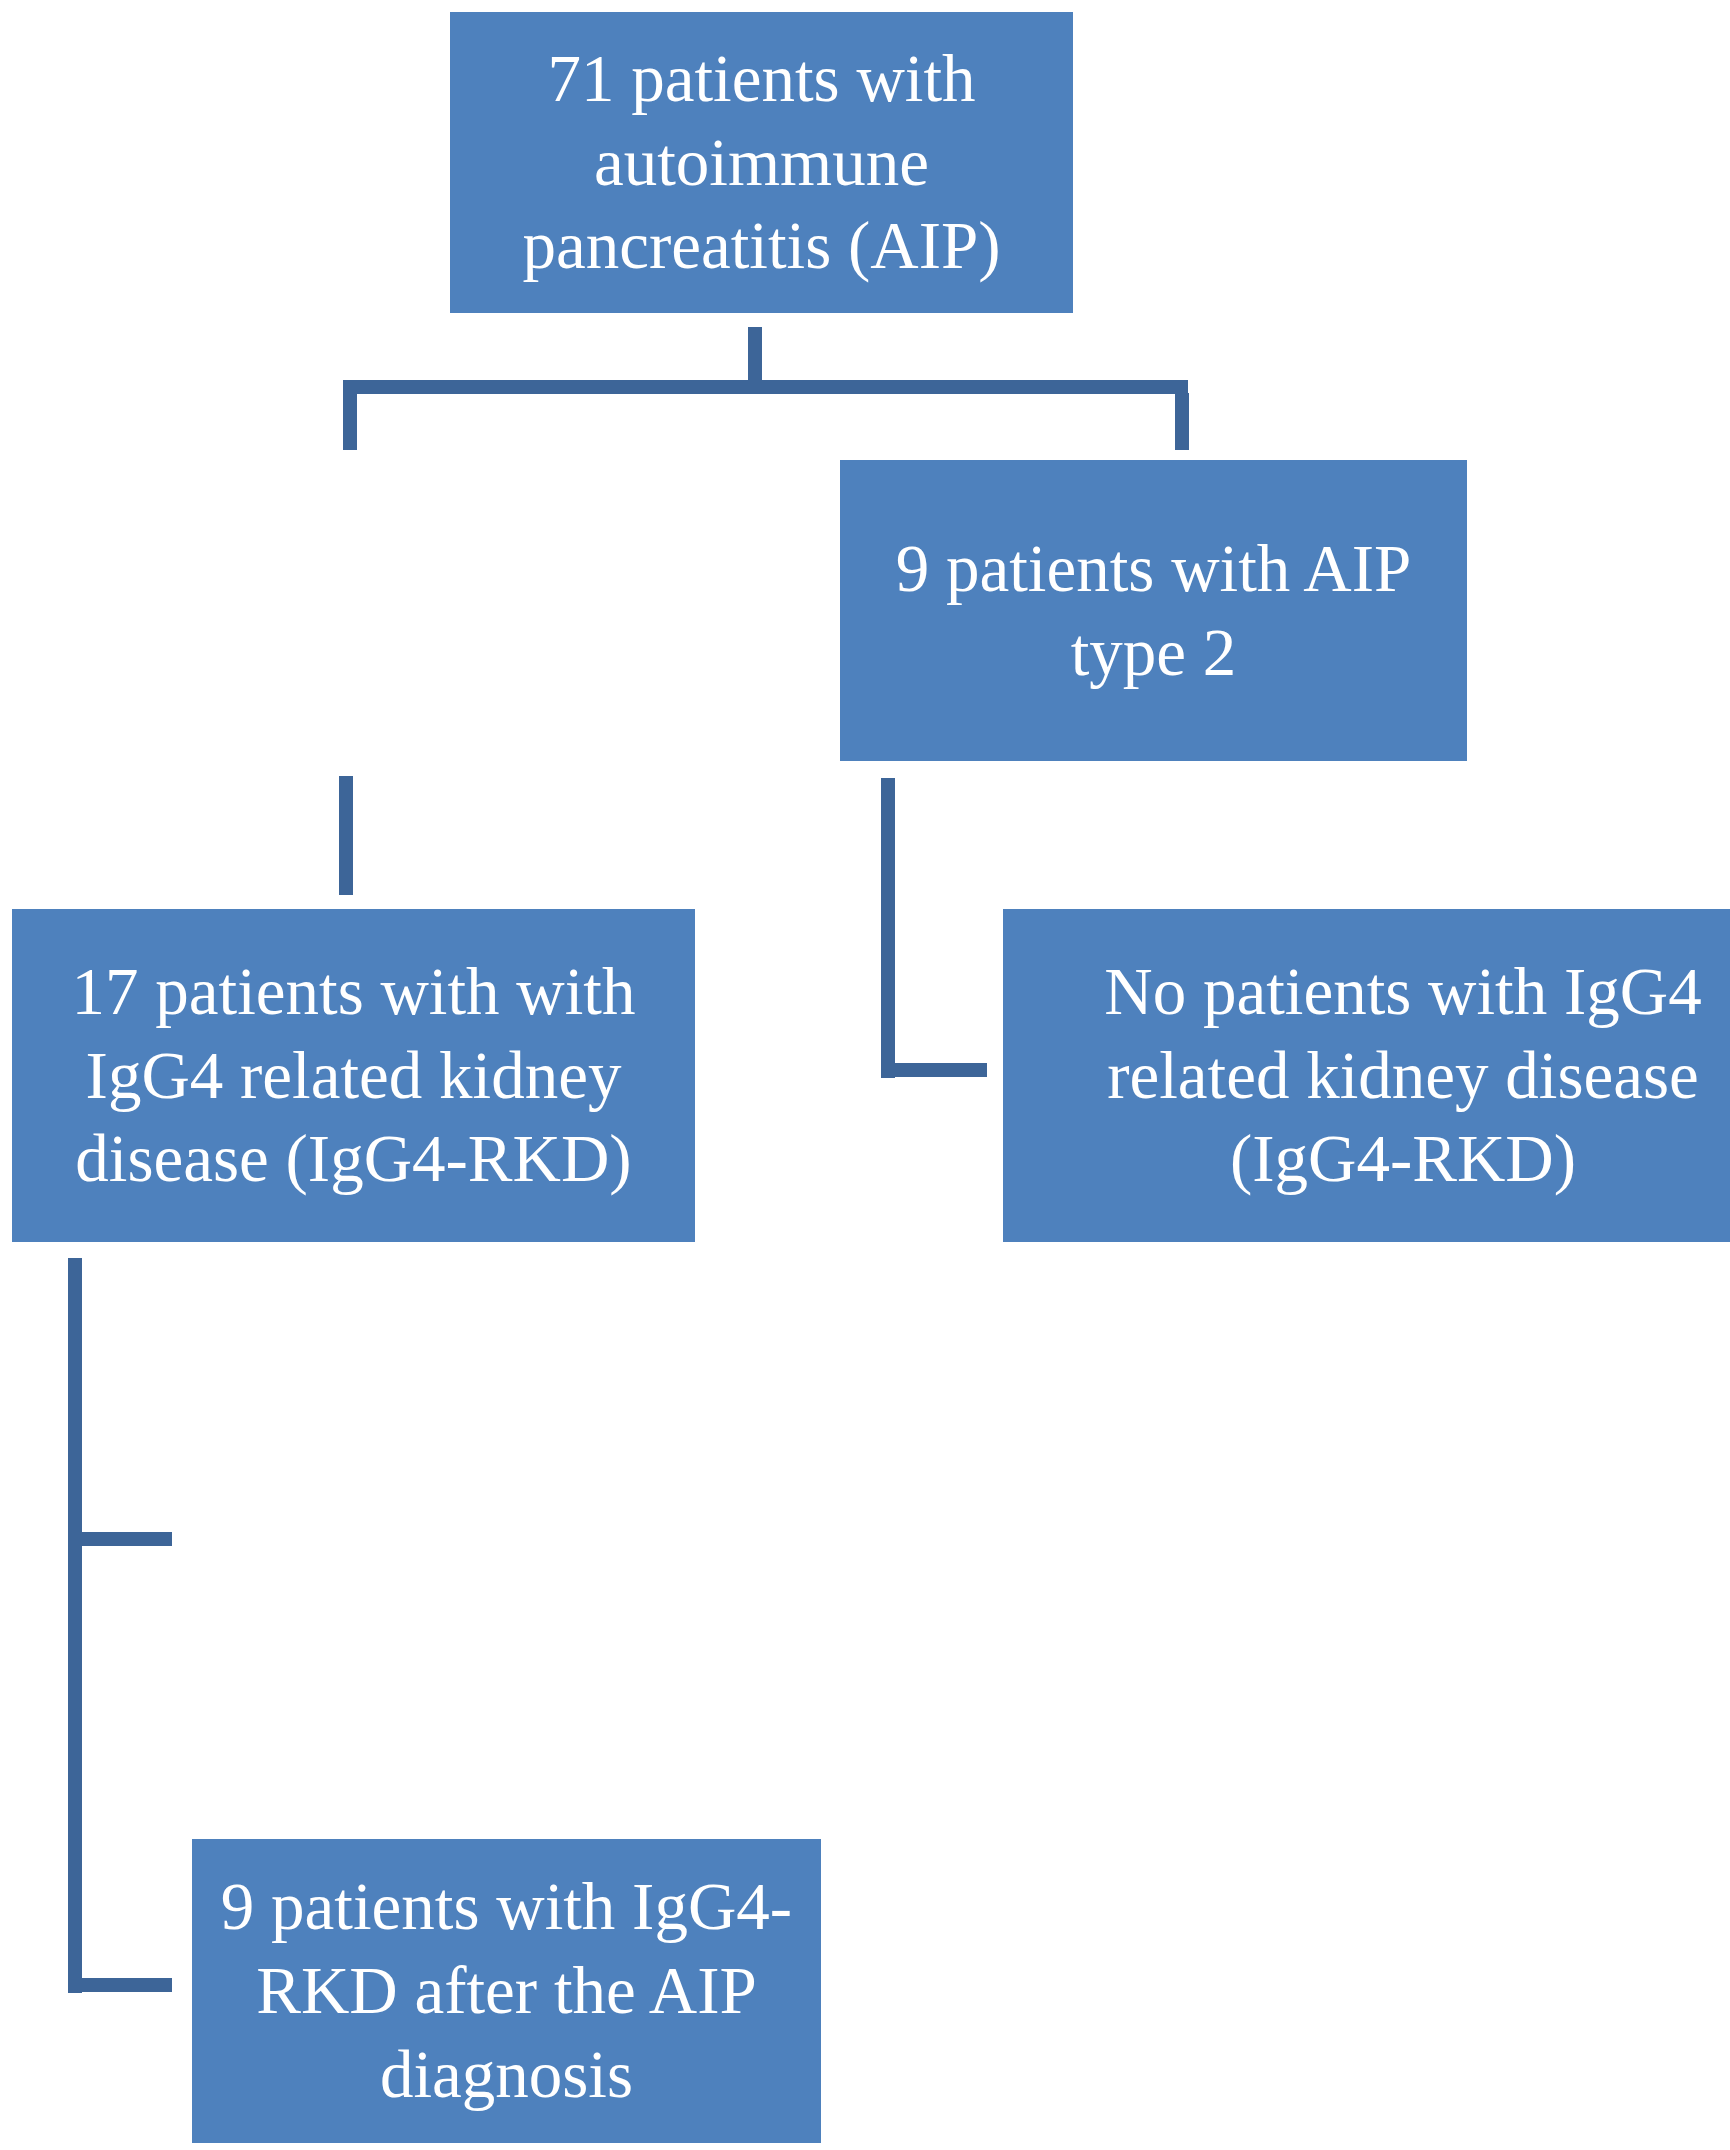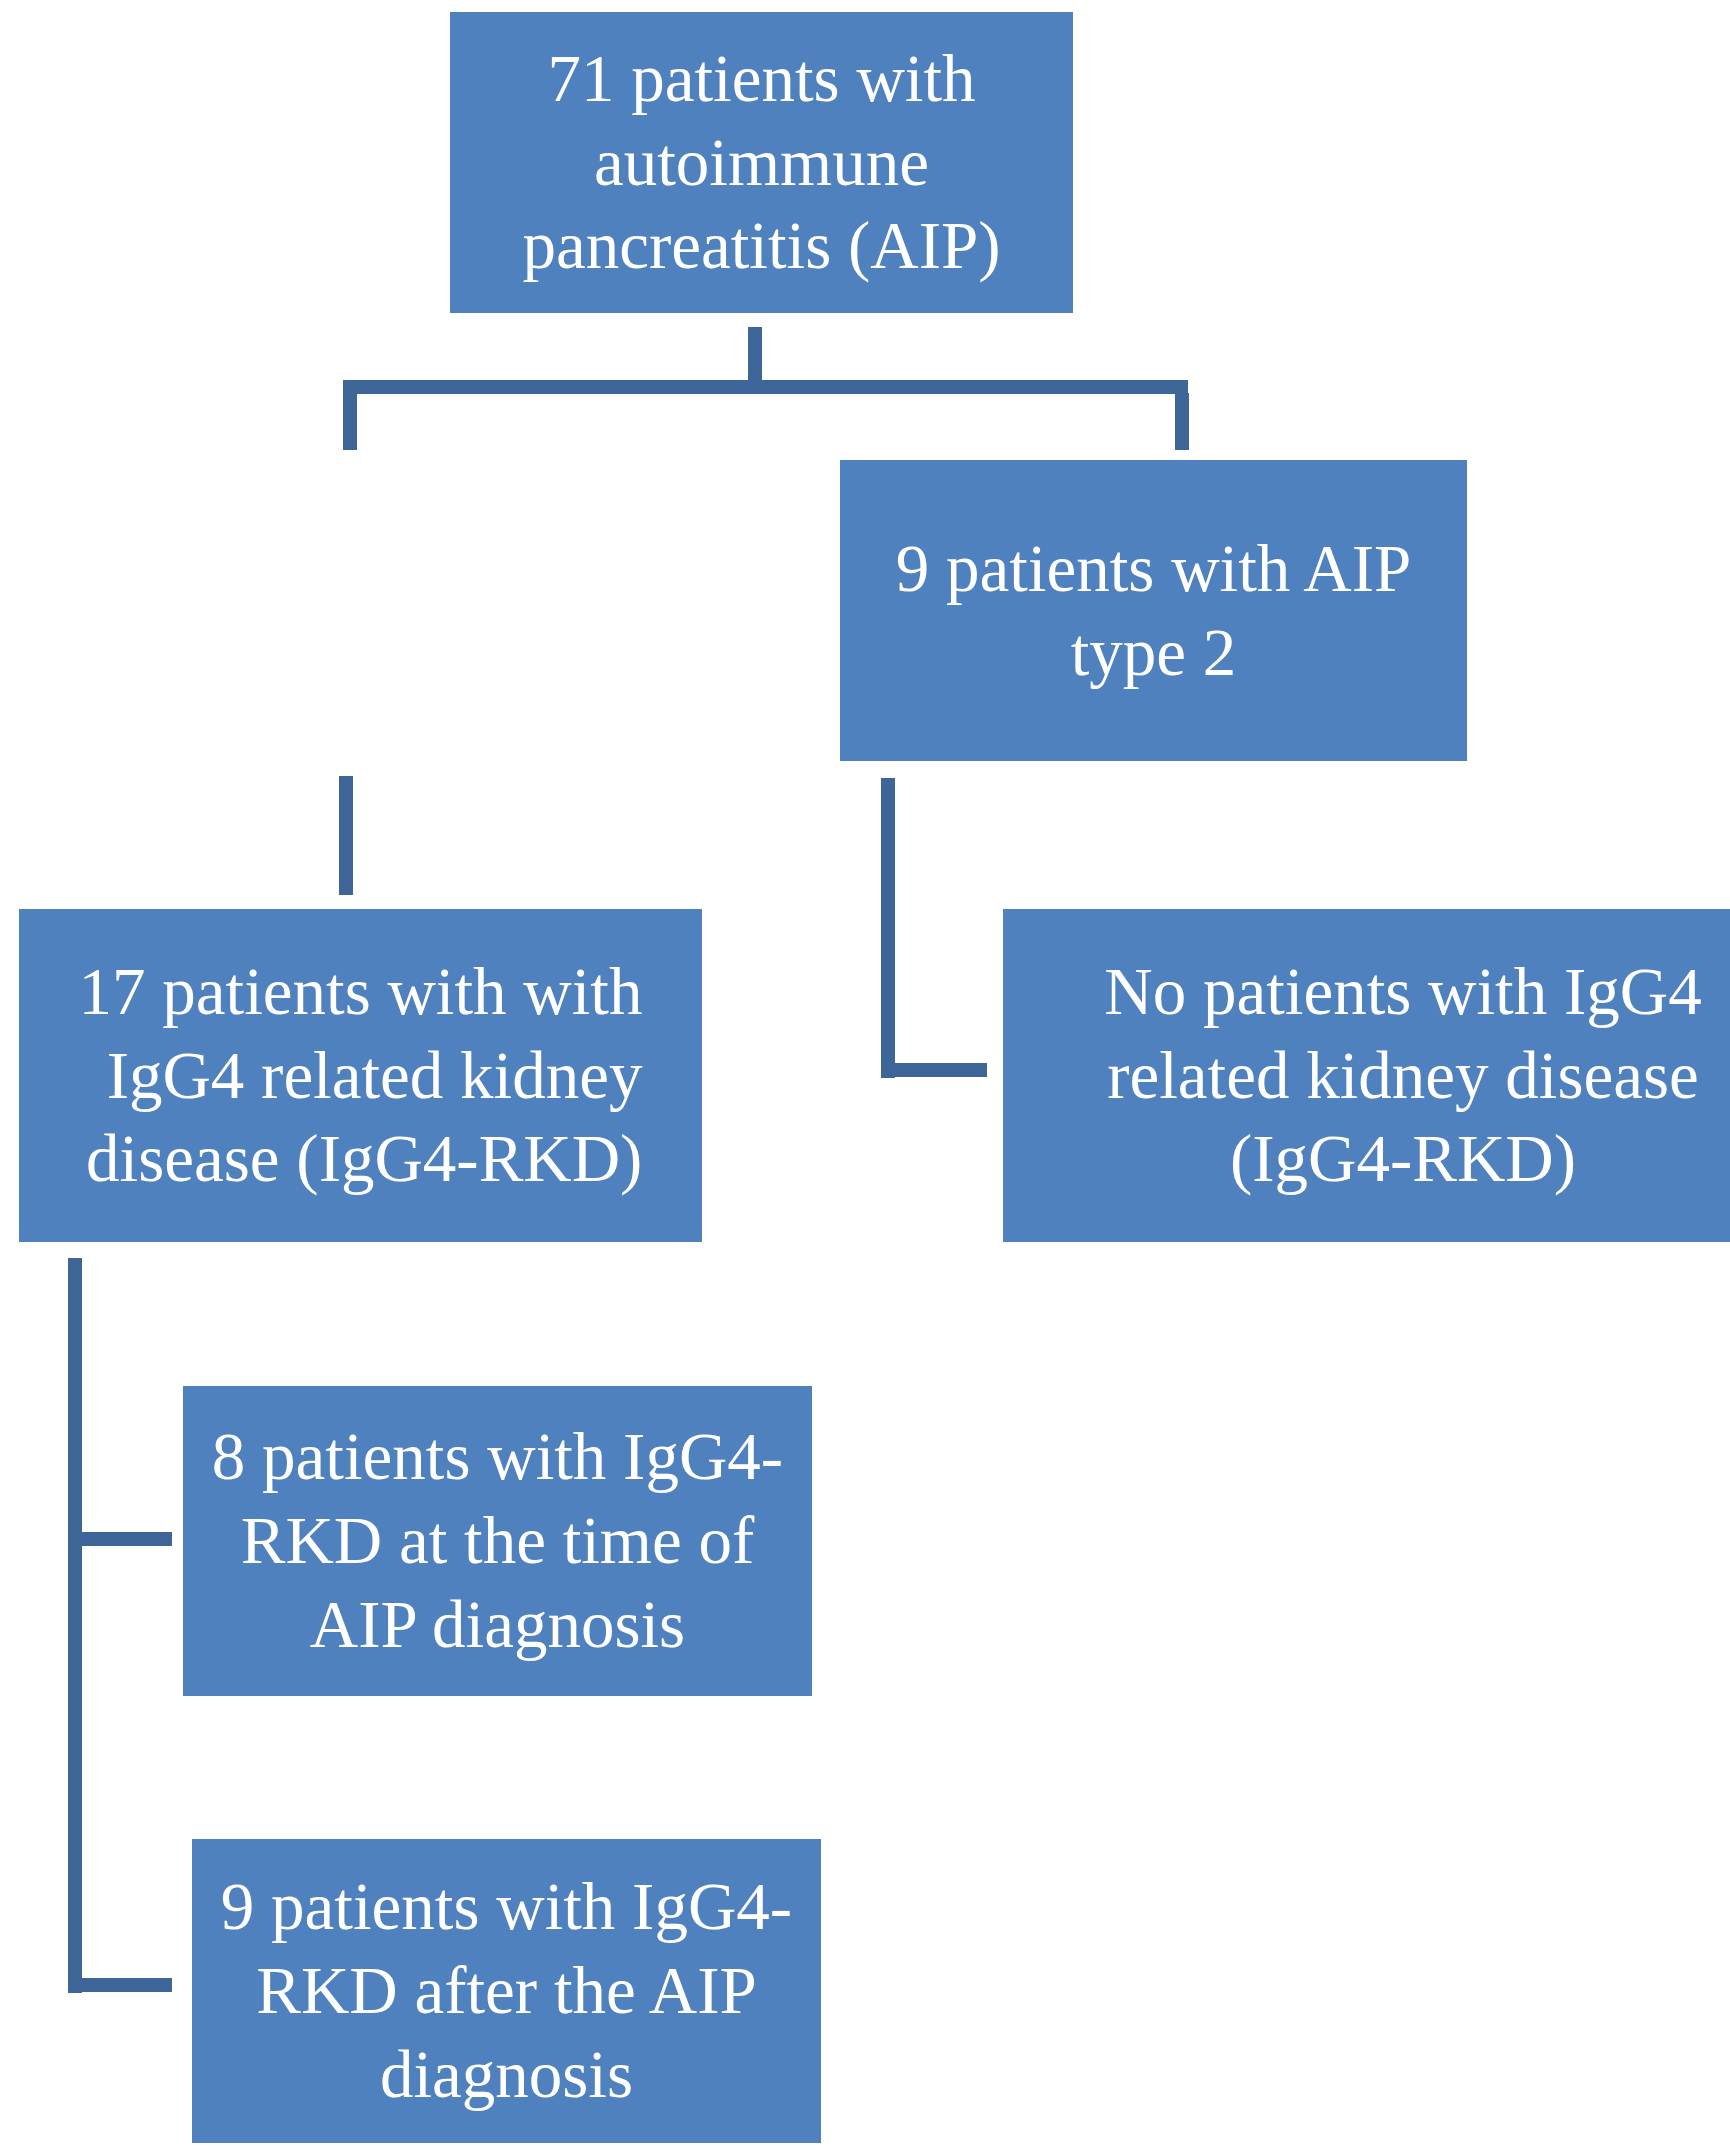--- a/index.html
+++ b/index.html
@@ -32,21 +32,21 @@
   }
   .connector {
     position: absolute;
     background: #3D6598;
   }
 
   
   .n-root   { left: 450px;  top: 12px;   width: 623px; height: 301px; }
   .n-type1  { left: 8px;   top: 460px;  width: 683px; height: 301px; }
   .n-type2  { left: 840px; top: 460px;  width: 627px; height: 301px; }
-  .n-rkd17  { left: 19px;   top: 909px; width: 683px; height: 333px; text-align: right; }
+  .n-rkd17  { left: 12px;   top: 909px; width: 683px; height: 333px; }
   .n-norkd  { left: 1003px; top: 909px; width: 800px; height: 333px; }
   .n-eight  { left: 183px;  top: 1386px; width: 629px; height: 310px; }
   .n-nine   { left: 192px;  top: 1839px; width: 629px; height: 304px; }
 
   
   .c-root-stub      { left: 748px;  top: 327px;  width: 13.5px;   height: 53px; }
   .c-split-h        { left: 343px;  top: 380px;  width: 845px; height: 13.5px; }
   .c-split-left-v   { left: 343px;  top: 393px;  width: 13.5px;   height: 57px; }
   .c-split-right-v  { left: 1175px; top: 393px;  width: 13.5px;   height: 57px; }
   .c-type1-down     { left: 339px;  top: 776px;  width: 13.5px;   height: 119px; }
@@ -76,21 +76,18 @@
 autoimmune
 pancreatitis (AIP)</div>
   <div class="node n-type2">9 patients with AIP
 type 2</div>
   <div class="node n-rkd17">17 patients with with
 IgG4 related kidney
 disease (IgG4-RKD)</div>
   <div class="node n-norkd">No patients with IgG4
 related kidney disease
 (IgG4-RKD)</div>
-  <div class="node n-eight">8 patients with IgG4-
-RKD at the time of
-AIP diagnosis</div>
   <div class="node n-nine">9 patients with IgG4-
 RKD after the AIP
 diagnosis</div>
 
 </div>
 
 
 </body></html>

